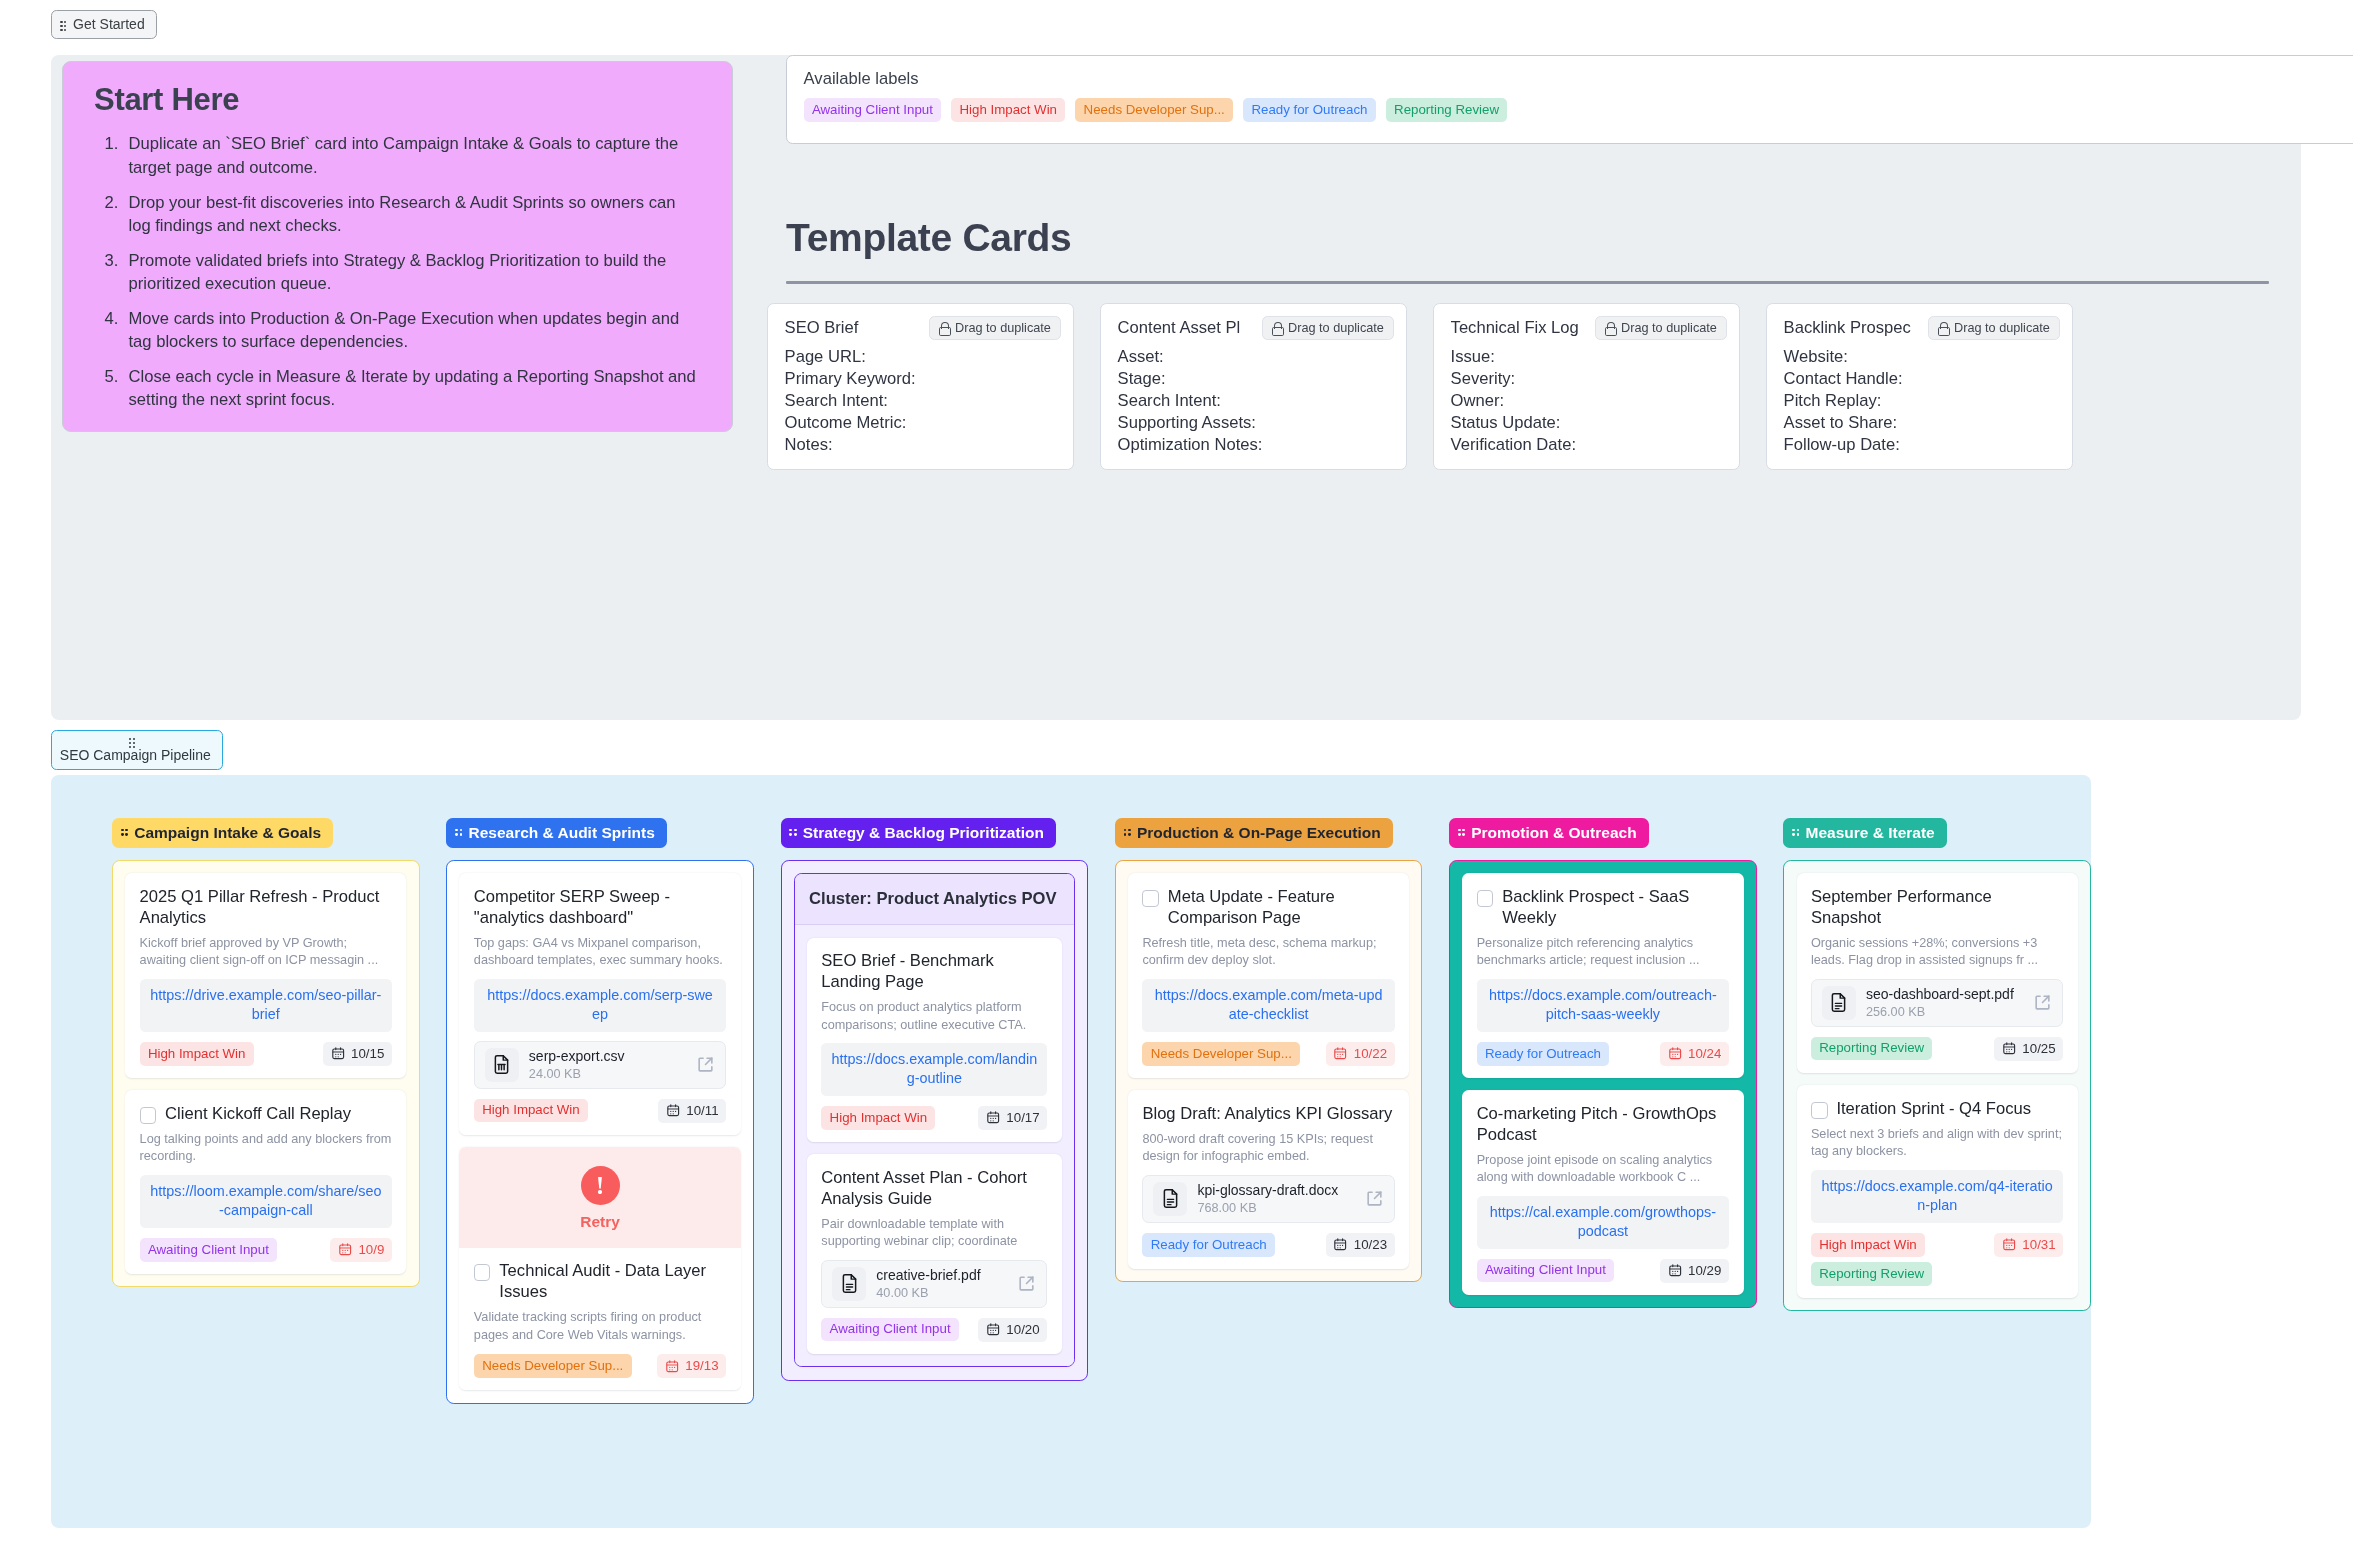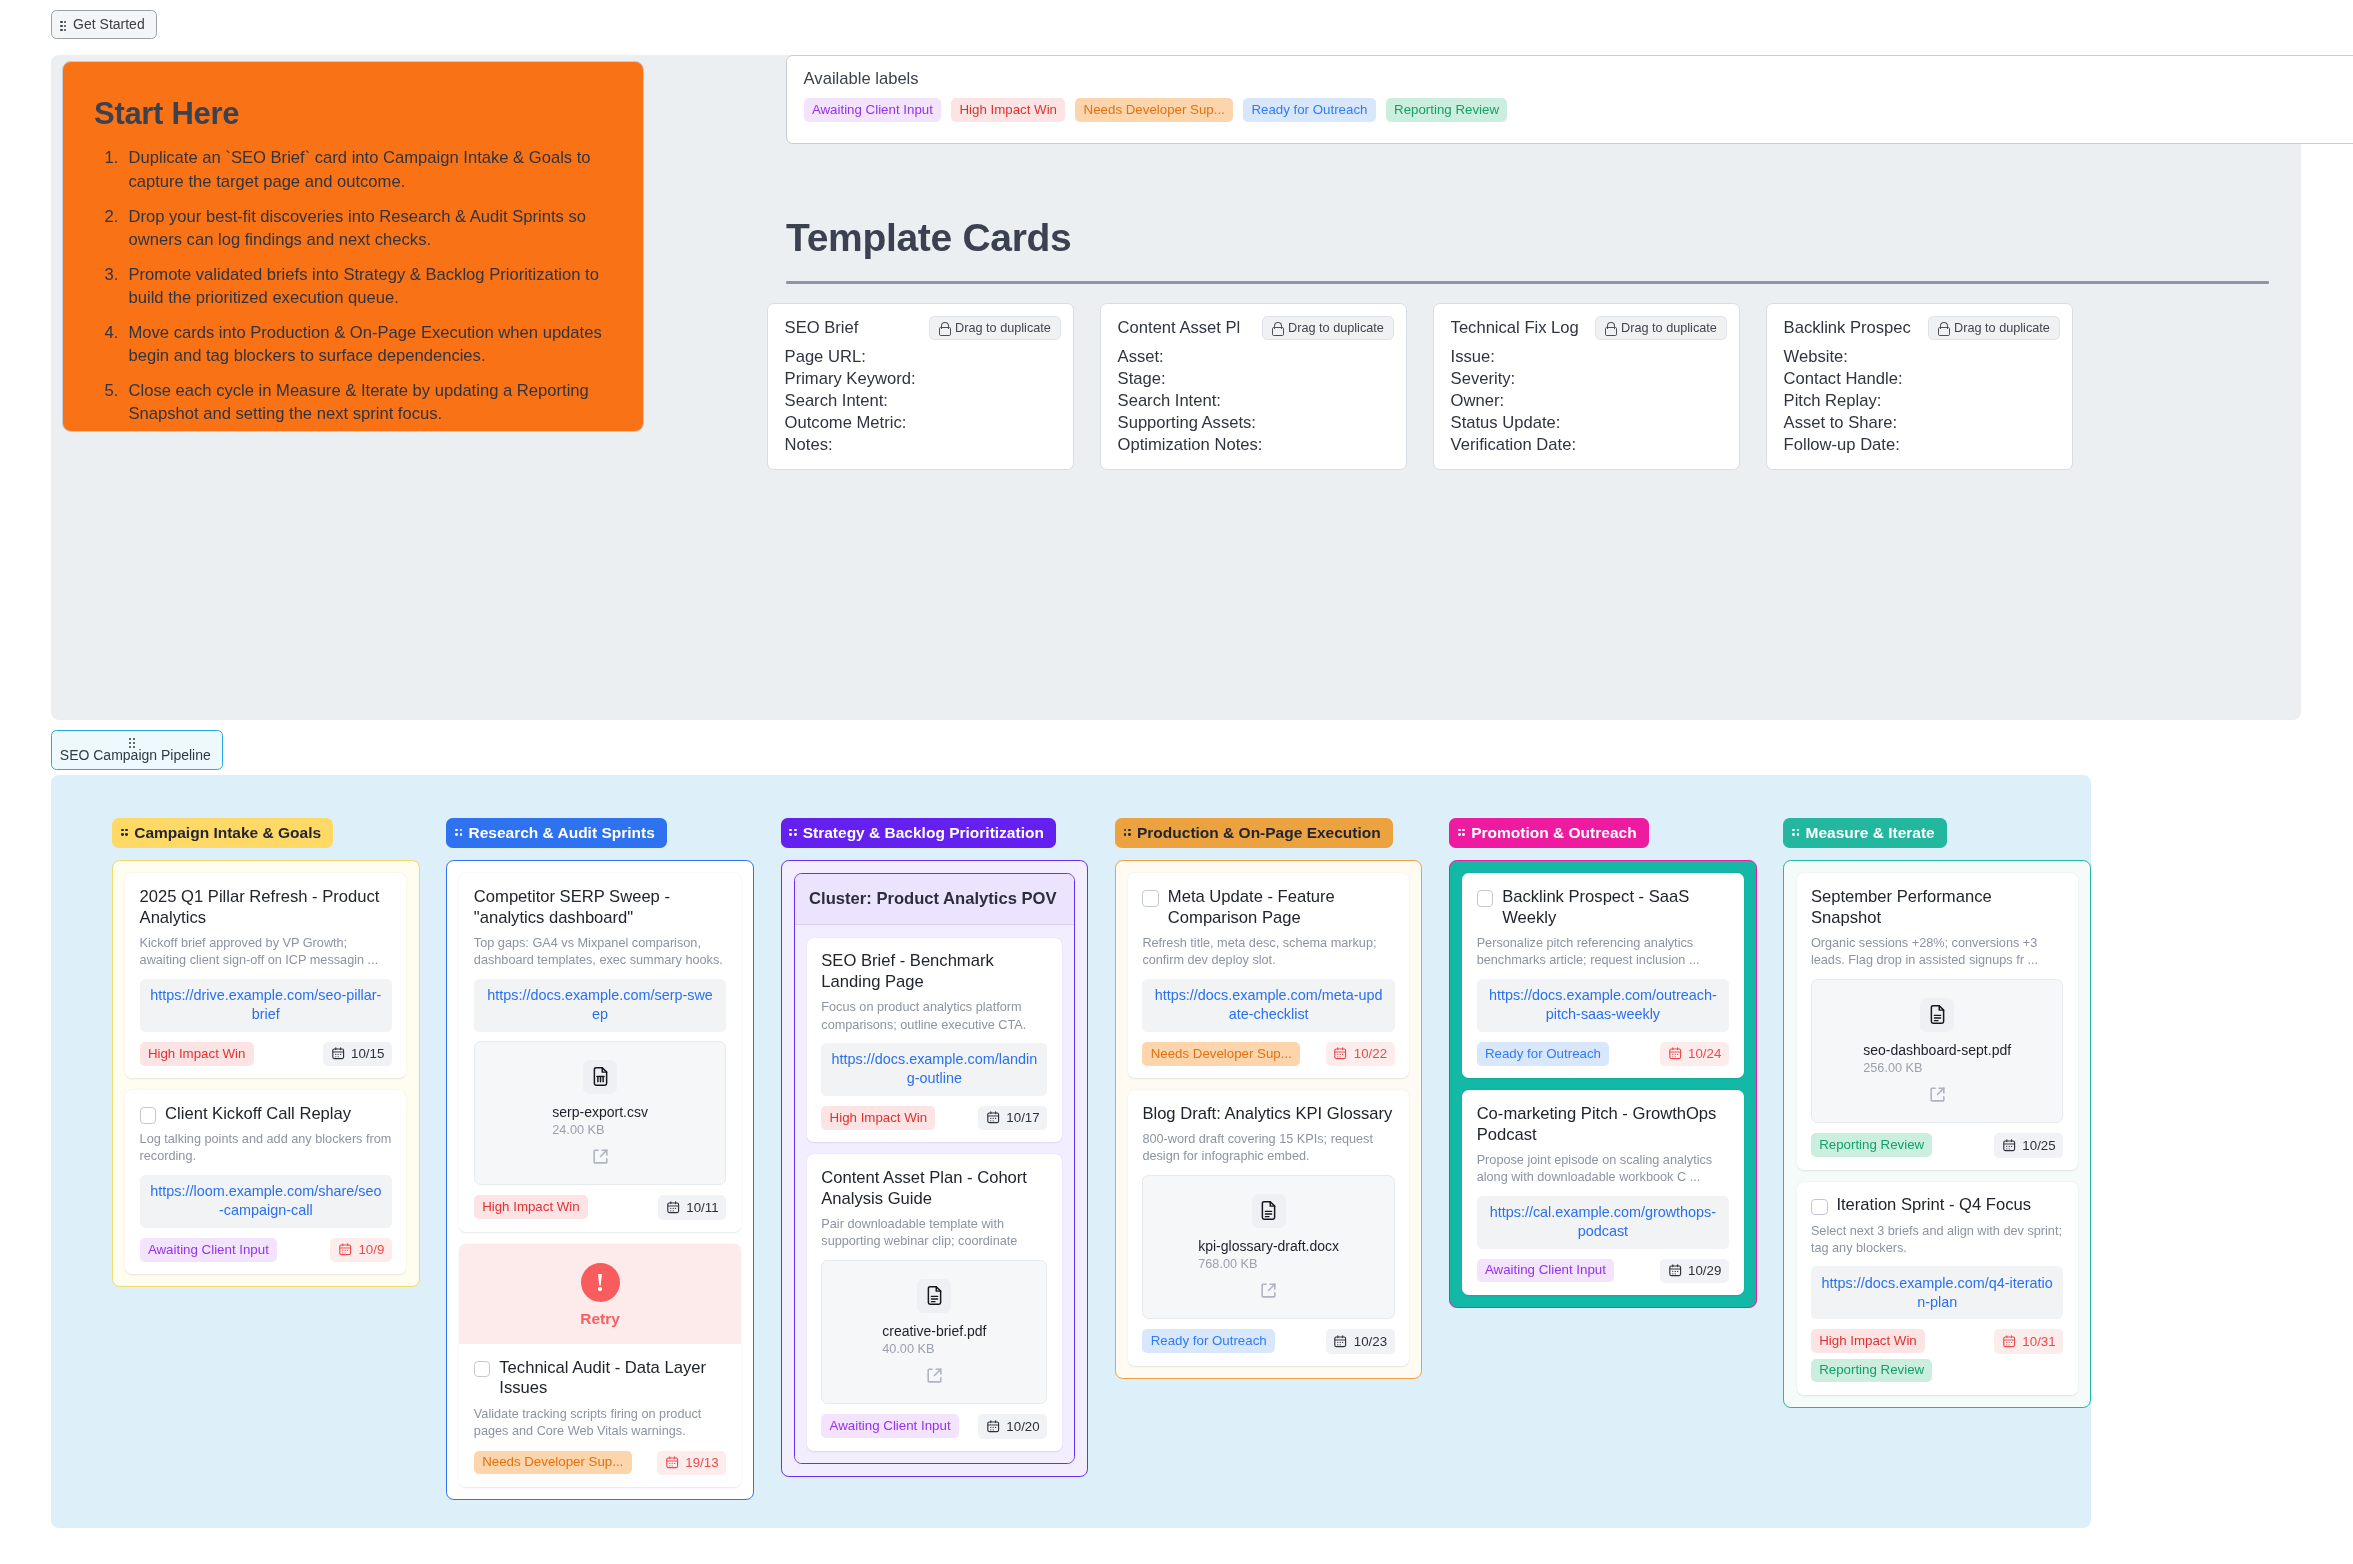--- a/index.html
+++ b/index.html
@@ -44,23 +44,23 @@
   }
   .section-tab.blue { border-color:#2aa8e0; background:#eef9fe; color:#2f3a40; }
 
   
   #top-section {
     position:absolute; left:51px; top:55px; width:2250px; height:665px;
     background:#eceff1; border-radius:7.8px;
   }
 
   #start-here-card {
-    position:absolute; left:62px; top:61px; width:582px; height:371px;
-    background:#f97316; border:1.1px solid #c7ccd6; border-radius:8.9px;
-    padding:34px 31px;
+    position:absolute; left:62px; top:61px; width:671px; height:371px;
+    background:#f0abfc; border:1.1px solid #c7ccd6; border-radius:8.9px;
+    padding:20px 31px;
   }
   #start-here-card h2 {
     font-size:31px; font-weight:700; color:#3a4250; letter-spacing:-0.3px;
     margin-bottom:14.4px;
   }
   #start-here-card ol { margin-left:29px; }
   #start-here-card li {
     font-size:16.6px; line-height:1.42; color:#2f3440; margin-bottom:11px;
     padding-left:5.5px;
   }
@@ -150,22 +150,22 @@
   .card-desc {
     font-size:12.7px; line-height:1.36; color:#8d93a3; margin-top:6.6px;
   }
   .card-link {
     margin-top:8.9px; background:#f1f3f5; border-radius:5.5px;
     padding:7.8px 10px; font-size:14.4px; line-height:1.3; color:#2970f0;
     text-align:center; word-break:break-all;
   }
   .attach {
     margin-top:8.9px; background:#f6f7f9; border:0.8px solid #e6e9ee;
-    border-radius:6.6px; padding:18px 10px;
-    display:flex; align-items:center; gap:10px;flex-direction:column;
+    border-radius:6.6px; padding:6px 10px;
+    display:flex; align-items:center; gap:10px;
   }
   .attach-ico {
     flex:none; width:34px; height:34px; background:#eef0f3; border-radius:6.6px;
     display:flex; align-items:center; justify-content:center;
   }
   .attach-meta { flex:1; min-width:0; }
   .attach-name { font-size:14px; color:#1d2029; line-height:1.2; }
   .attach-size { font-size:12.7px; color:#9aa0ad; margin-top:2.8px; }
   .ext-ico { flex:none; }
 

